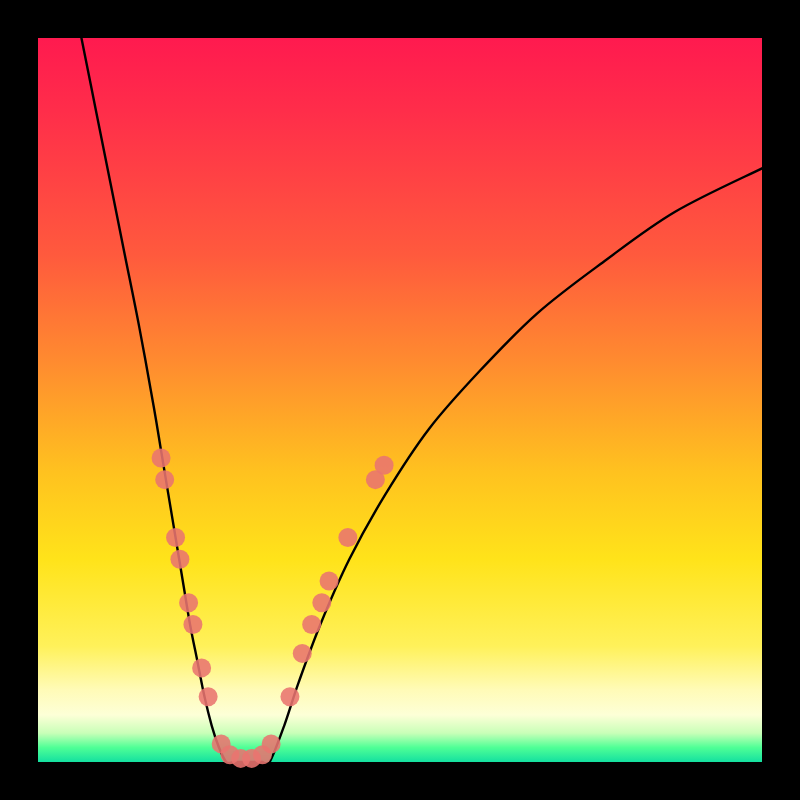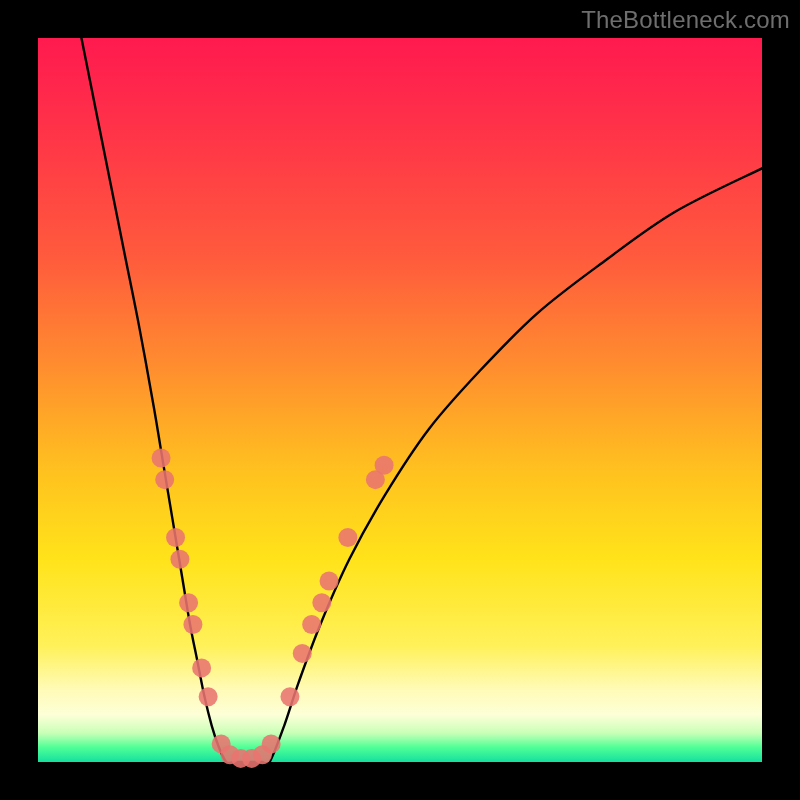--- a/index.html
+++ b/index.html
@@ -63,21 +63,20 @@
   
   .dot {
     fill: #e9746f;
     opacity: 0.88;
   }
 </style>
 </head>
 <body>
 
 <div class="frame">
-  <div class="watermark">TheBottleneck.com</div>
 
   <div class="plot">
     <svg class="curve" viewBox="0 0 724 724" preserveAspectRatio="none">
       <g id="paths-group">
           <path d="M 43.44 0 C 45.85333333333333 12.066666666666663, 53.093333333333334 48.26666666666665, 57.92 72.39999999999998 C 62.74666666666667 96.5333333333333, 67.57333333333334 120.66666666666661, 72.4 144.79999999999995 C 77.22666666666667 168.9333333333333, 82.05333333333333 193.0666666666667, 86.88 217.20000000000005 C 91.70666666666666 241.3333333333334, 96.53333333333335 264.26000000000005, 101.36000000000001 289.6 C 106.18666666666668 314.94, 112.22 348.7266666666667, 115.84 369.24 C 119.46000000000001 389.75333333333333, 120.66666666666669 398.2, 123.08000000000001 412.68 C 125.49333333333334 427.16, 127.90666666666667 441.64, 130.32 456.12 C 132.73333333333332 470.6, 135.14666666666668 485.08, 137.56 499.56 C 139.97333333333333 514.04, 142.38666666666668 528.52, 144.8 543 C 147.21333333333334 557.48, 149.62666666666667 573.1666666666667, 152.04 586.44 C 154.45333333333332 599.7133333333334, 156.86666666666667 610.5733333333333, 159.28 622.64 C 161.69333333333333 634.7066666666667, 164.10666666666668 647.98, 166.52 658.84 C 168.93333333333334 669.7, 171.34666666666666 679.3533333333332, 173.76 687.8 C 176.17333333333332 696.2466666666667, 178.58666666666667 703.4866666666667, 181 709.52 C 183.41333333333333 715.5533333333333, 185.82666666666668 721.5866666666667, 188.24 724 C 190.65333333333334 726.4133333333333, 193.0666666666667 724, 195.48000000000002 724 C 197.89333333333335 724, 200.3066666666667 724, 202.72000000000003 724 C 205.13333333333335 724, 207.54666666666665 724, 209.95999999999998 724 C 212.3733333333333 724, 214.78666666666666 724, 217.2 724 C 219.61333333333332 724, 222.02666666666667 724, 224.44 724 C 226.85333333333332 724, 228.06 730.0333333333333, 231.68 724 C 235.3 717.9666666666667, 241.33333333333337 701.0733333333333, 246.16000000000003 687.8 C 250.98666666666668 674.5266666666666, 254.60666666666665 661.2533333333333, 260.64 644.36 C 266.6733333333333 627.4666666666667, 273.91333333333336 606.9533333333334, 282.36 586.44 C 290.8066666666667 565.9266666666667, 300.46 543, 311.32 521.28 C 322.18 499.55999999999995, 334.24666666666667 477.84000000000003, 347.52 456.12 C 360.7933333333333 434.4, 375.27333333333337 411.4733333333333, 390.96000000000004 390.96 C 406.6466666666667 370.44666666666666, 423.54 352.34666666666664, 441.64 333.03999999999996 C 459.73999999999995 313.7333333333333, 479.0466666666666 293.21999999999997, 499.55999999999995 275.12 C 520.0733333333333 257.02000000000004, 541.7933333333333 241.3333333333334, 564.72 224.44000000000005 C 587.6466666666668 207.5466666666667, 610.5733333333334 189.44666666666666, 637.12 173.76 C 663.6666666666666 158.07333333333332, 709.52 137.56000000000003, 724 130.32000000000005" fill="none" stroke="#000" stroke-width="2.4" stroke-linecap="round"></path>
         </g>
       <g id="dots-group">
           <circle cx="123.08000000000001" cy="419.92" r="9.5" class="dot"></circle>
           <circle cx="126.69999999999999" cy="441.64" r="9.5" class="dot"></circle>
           <circle cx="137.56" cy="499.56" r="9.5" class="dot"></circle>

